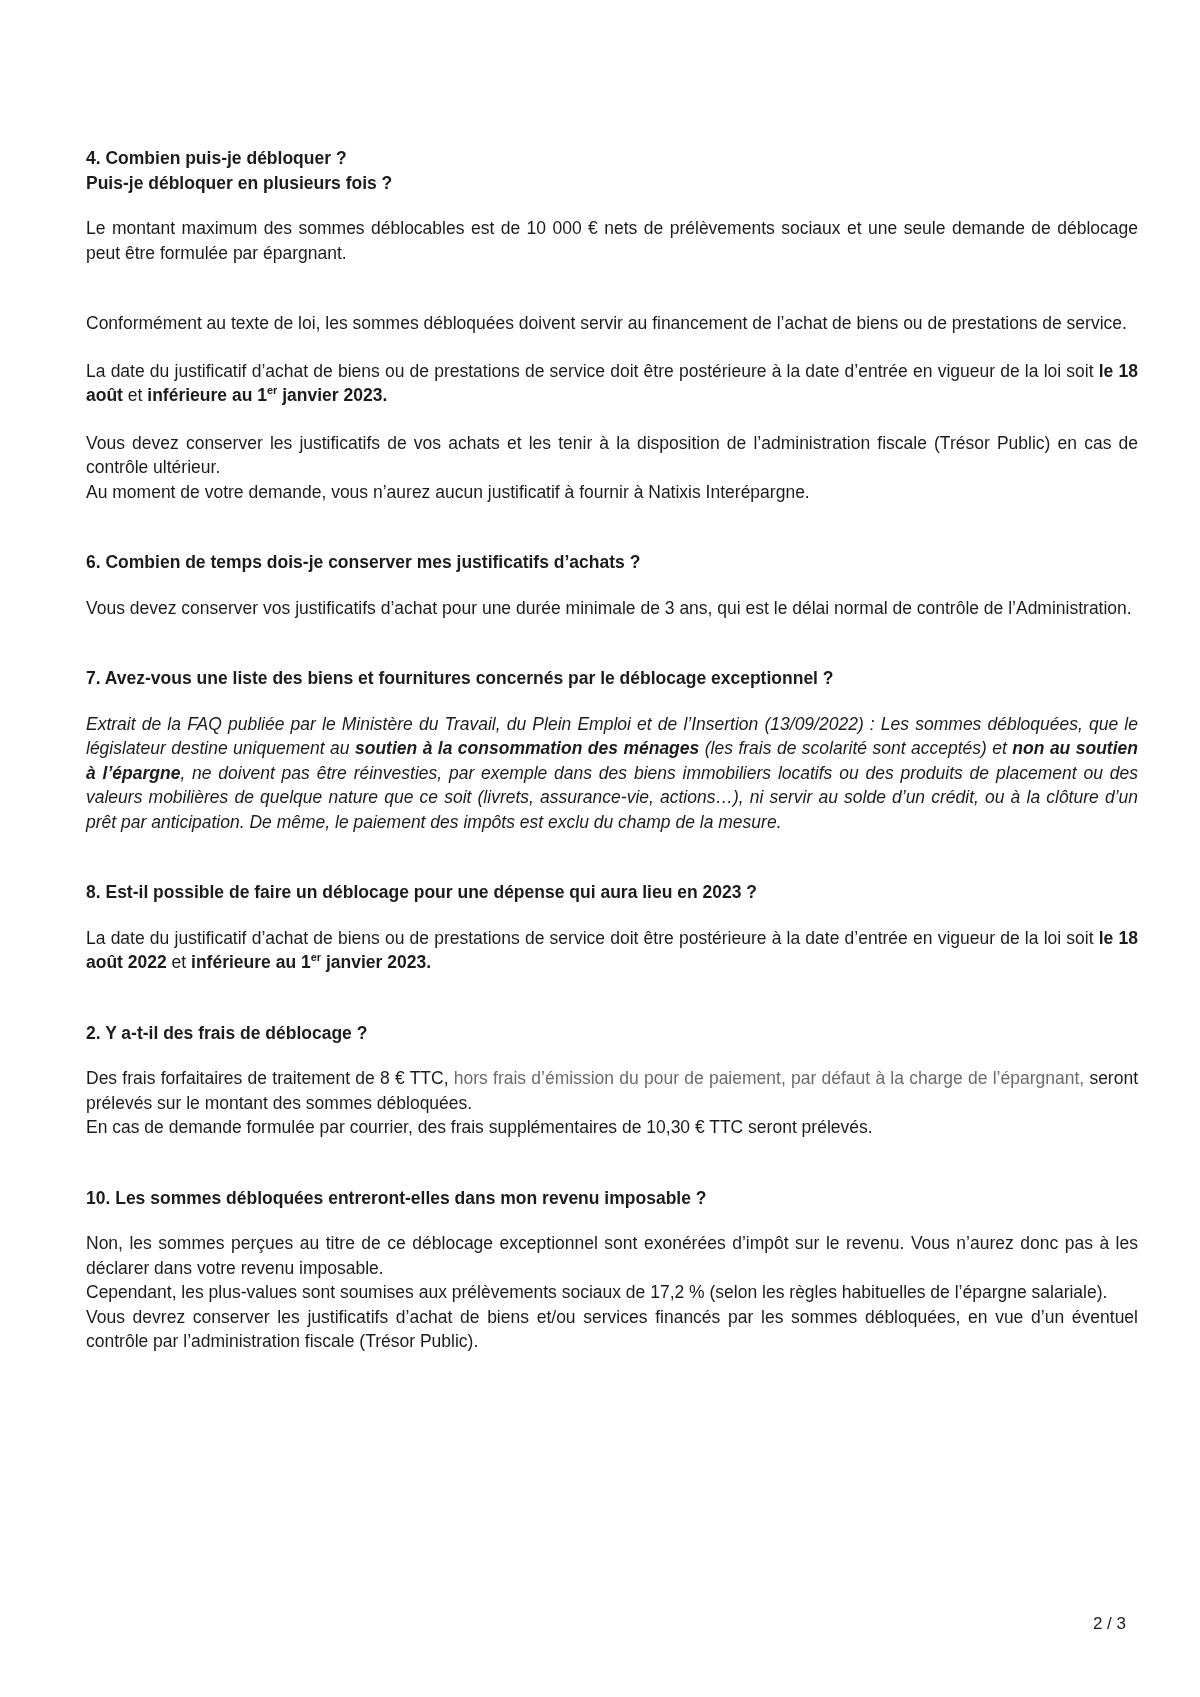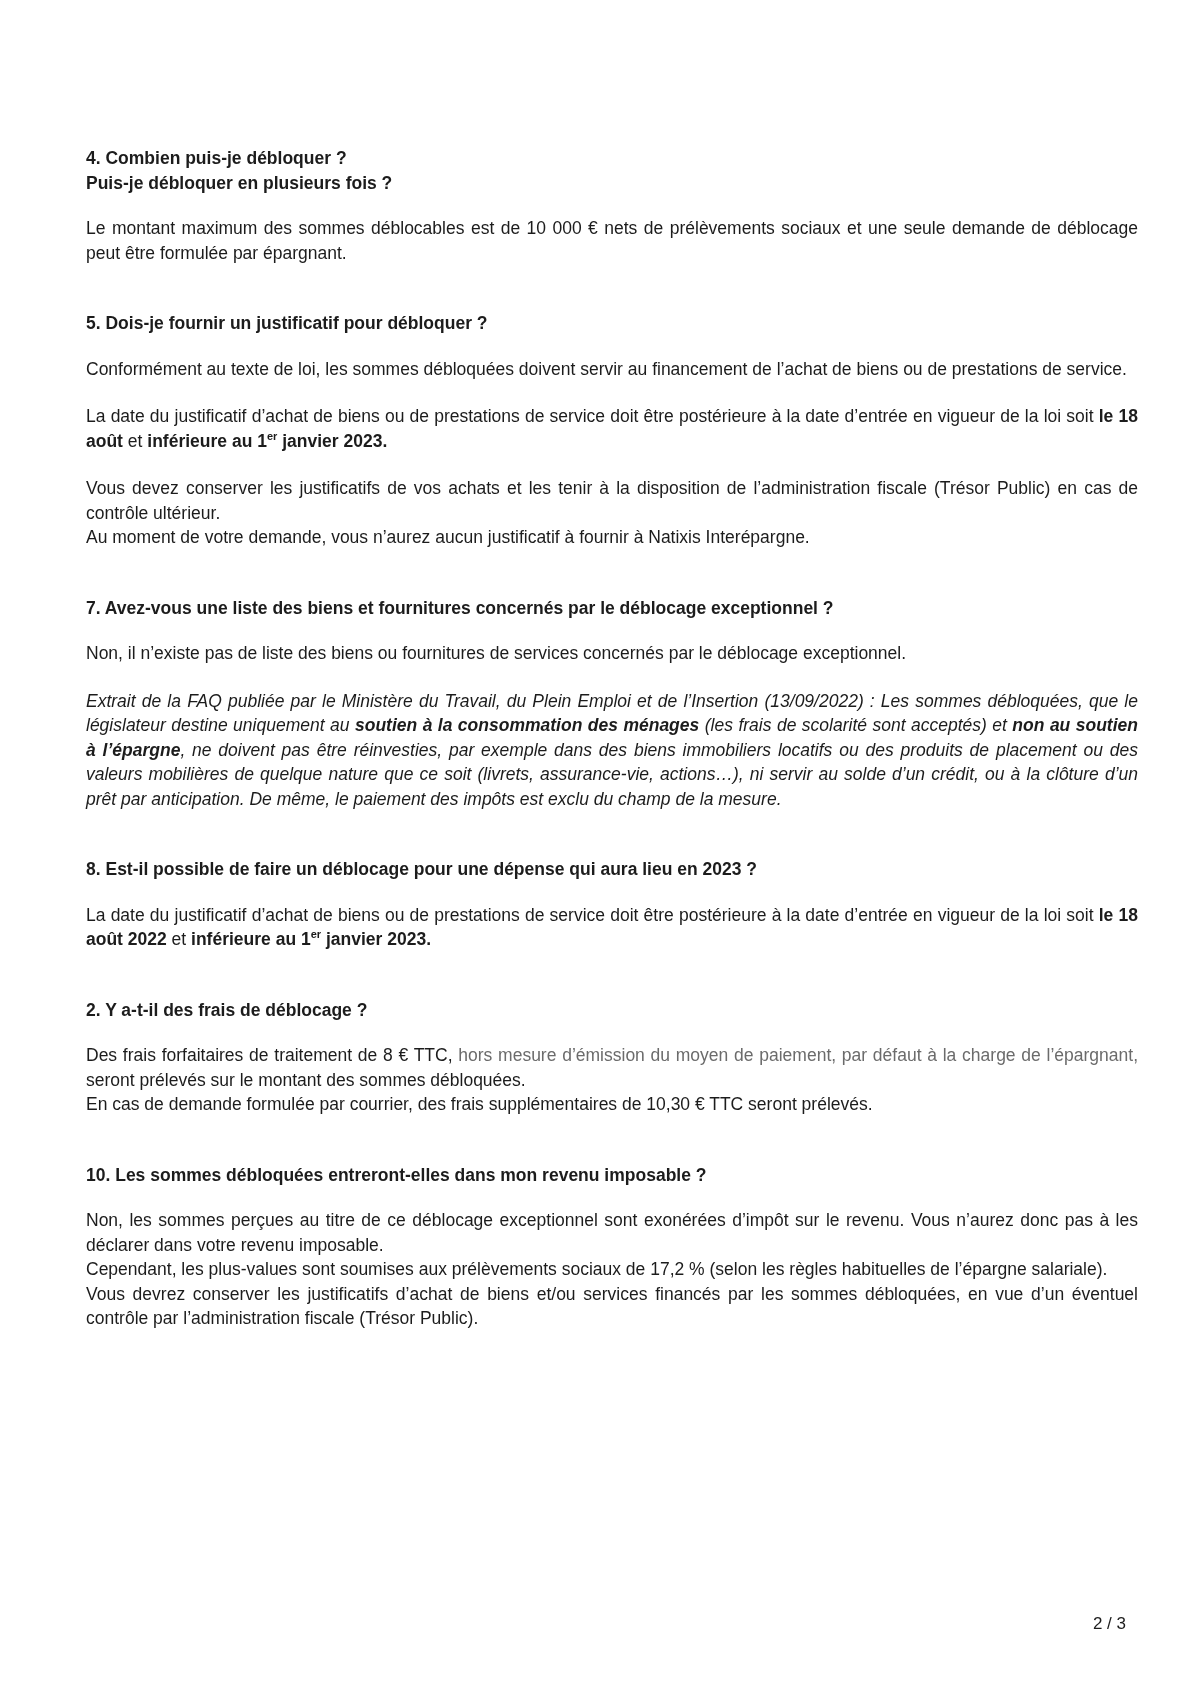--- a/index.html
+++ b/index.html
@@ -47,38 +47,40 @@
 <body>
 
 <div class="page" style="--paper: #ffffff; --ink: #1c1c1c; --muted: #6b6b6b;">
   <main class="content" id="doc-content">
       <section>
         <h2 class="sec-heading">4. Combien puis-je débloquer ?
 Puis-je débloquer en plusieurs fois ?</h2>
         <p><span>Le montant maximum des sommes déblocables est de 10 000 € nets de prélèvements sociaux et une seule demande de déblocage peut être formulée par épargnant.</span></p>
       </section>
       <section>
-        <h2 class="sec-heading">5. Dois-je fournir un justificatif pour débloquer ?</h2>
         <p><span>Conformément au texte de loi, les sommes débloquées doivent servir au financement de l’achat de biens ou de prestations de service.</span></p>
         <p><span>La date du justificatif d’achat de biens ou de prestations de service doit être postérieure à la date d’entrée en vigueur de la loi soit </span><span class="b">le 18 août</span><span> et </span><span class="b">inférieure au 1</span><span class="b sup">er</span><span class="b"> janvier 2023.</span></p>
         <p><span>Vous devez conserver les justificatifs de vos achats et les tenir à la disposition de l’administration fiscale (Trésor Public) en cas de contrôle ultérieur.
 Au moment de votre demande, vous n’aurez aucun justificatif à fournir à Natixis Interépargne.</span></p>
       </section>
       <section>
+        <h2 class="sec-heading">6. Combien de temps dois-je conserver mes justificatifs d’achats ?</h2>
+        <p><span>Vous devez conserver vos justificatifs d’achat pour une durée minimale de 3 ans, qui est le délai normal de contrôle de l’Administration.</span></p>
+      </section>
+      <section>
         <h2 class="sec-heading">7. Avez-vous une liste des biens et fournitures concernés par le déblocage exceptionnel ?</h2>
-        <p><span>Non, il n’existe pas de liste des biens ou fournitures de services concernés par le déblocage exceptionnel.</span></p>
         <p class="italic"><span>Extrait de la FAQ publiée par le Ministère du Travail, du Plein Emploi et de l’Insertion (13/09/2022) : Les sommes débloquées, que le législateur destine uniquement au </span><span class="b">soutien à la consommation des ménages</span><span> (les frais de scolarité sont acceptés) et </span><span class="b">non au soutien à l’épargne</span><span>, ne doivent pas être réinvesties, par exemple dans des biens immobiliers locatifs ou des produits de placement ou des valeurs mobilières de quelque nature que ce soit (livrets, assurance-vie, actions…), ni servir au solde d’un crédit, ou à la clôture d’un prêt par anticipation. De même, le paiement des impôts est exclu du champ de la mesure.</span></p>
       </section>
       <section>
         <h2 class="sec-heading">8. Est-il possible de faire un déblocage pour une dépense qui aura lieu en 2023 ?</h2>
         <p><span>La date du justificatif d’achat de biens ou de prestations de service doit être postérieure à la date d’entrée en vigueur de la loi soit </span><span class="b">le 18 août 2022</span><span> et </span><span class="b">inférieure au 1</span><span class="b sup">er</span><span class="b"> janvier 2023.</span></p>
       </section>
       <section>
         <h2 class="sec-heading">2. Y a-t-il des frais de déblocage ?</h2>
-        <p><span>Des frais forfaitaires de traitement de 8 € TTC,</span><span class="gray"> hors mesure d’émission du moyen de paiement, par défaut à la charge de l’épargnant,</span><span> seront prélevés sur le montant des sommes débloquées.
+        <p><span>Des frais forfaitaires de traitement de 8 € TTC,</span><span class="gray"> hors frais d’émission du pour de paiement, par défaut à la charge de l’épargnant,</span><span> seront prélevés sur le montant des sommes débloquées.
 En cas de demande formulée par courrier, des frais supplémentaires de 10,30 € TTC seront prélevés.</span></p>
       </section>
       <section>
         <h2 class="sec-heading">10. Les sommes débloquées entreront-elles dans mon revenu imposable ?</h2>
         <p><span>Non, les sommes perçues au titre de ce déblocage exceptionnel sont exonérées d’impôt sur le revenu. Vous n’aurez donc pas à les déclarer dans votre revenu imposable.
 Cependant, les plus-values sont soumises aux prélèvements sociaux de 17,2 % (selon les règles habituelles de l’épargne salariale).
 Vous devrez conserver les justificatifs d’achat de biens et/ou services financés par les sommes débloquées, en vue d’un éventuel contrôle par l’administration fiscale (Trésor Public).</span></p>
       </section>
     </main>
   <div class="page-number">2 / 3</div>

